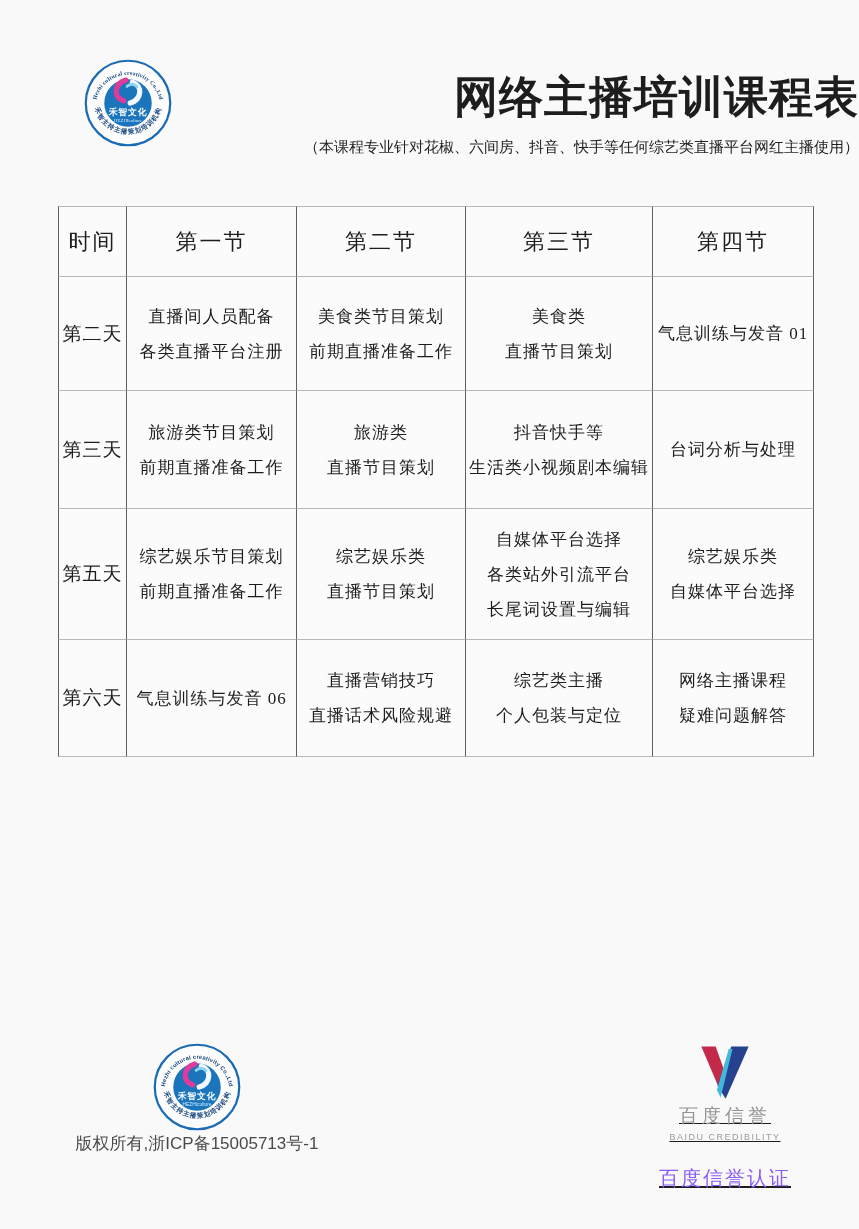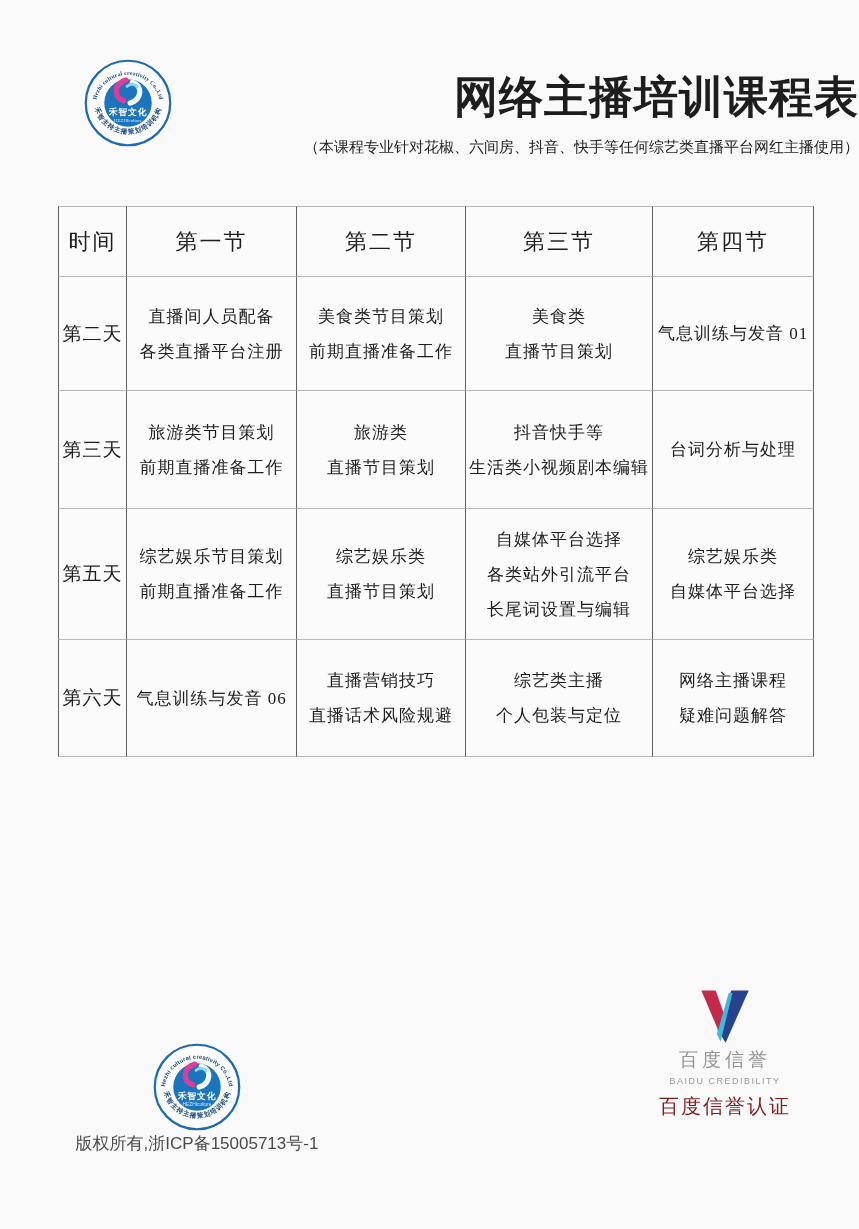--- a/index.html
+++ b/index.html
@@ -37,26 +37,26 @@
   .col-p3{width:186px;} .col-p4{width:160px;}
   .hrow{height:71px;} .rh0{height:108px;} .rh1{height:114px;} .rh2{height:118px;}
   .rh3{height:112px;} .rh4{height:131px;} .rh5{height:117px;}
   .sched th{font-size:22px;letter-spacing:2px;}
   .day{font-size:19px;letter-spacing:1px;}
   .ln{font-size:17px;line-height:35px;letter-spacing:1px;white-space:nowrap;}
   
   .f-block{position:absolute;text-align:center;font-family:"Liberation Sans","DejaVu Sans",sans-serif;}
   .f-left{left:72px;top:1043px;width:250px;}
   .f-center{left:340px;top:1037px;width:245px;}
-  .f-right{left:635px;top:988px;width:180px;}
+  .f-right{left:635px;top:1044px;width:180px;text-decoration:underline;}
   .copyright{font-size:17px;color:#4a4a4a;margin-top:1px;letter-spacing:0;}
   .police-text{font-size:19px;font-weight:bold;color:#111;margin-top:9px;letter-spacing:0;}
   .baidu-cn{font-size:19px;color:#949494;letter-spacing:4px;margin-top:3px;}
   .baidu-en{font-size:9px;color:#9a9a9a;letter-spacing:1.5px;margin-top:3px;}
-  .baidu-cert{font-size:20px;color:#7f1d1d;letter-spacing:2px;margin-top:7px;
+  .baidu-cert{font-size:20px;color:#8b5cf6;letter-spacing:2px;margin-top:23px;
               font-family:"Liberation Serif","DejaVu Serif",serif;}
   svg{display:block;margin:0 auto;}
 </style>
 </head>
 <body>
 
 <div class="page">
 
   <svg class="logo-top" viewBox="0 0 200 200">
     <circle cx="100" cy="100" r="96" fill="#fdfdfd" stroke="#1a6ab5" stroke-width="5"></circle>

